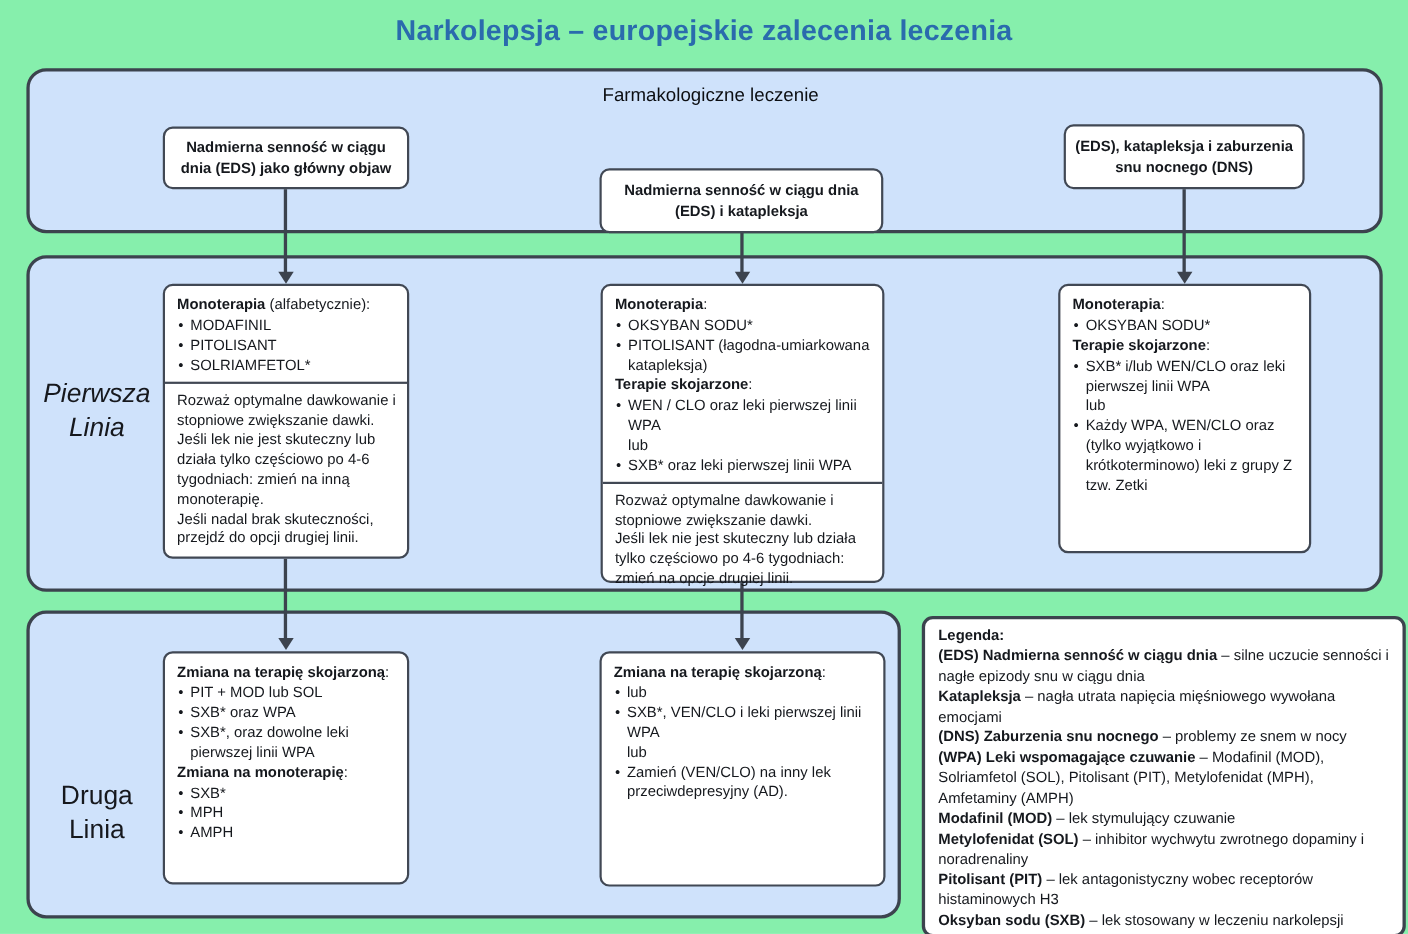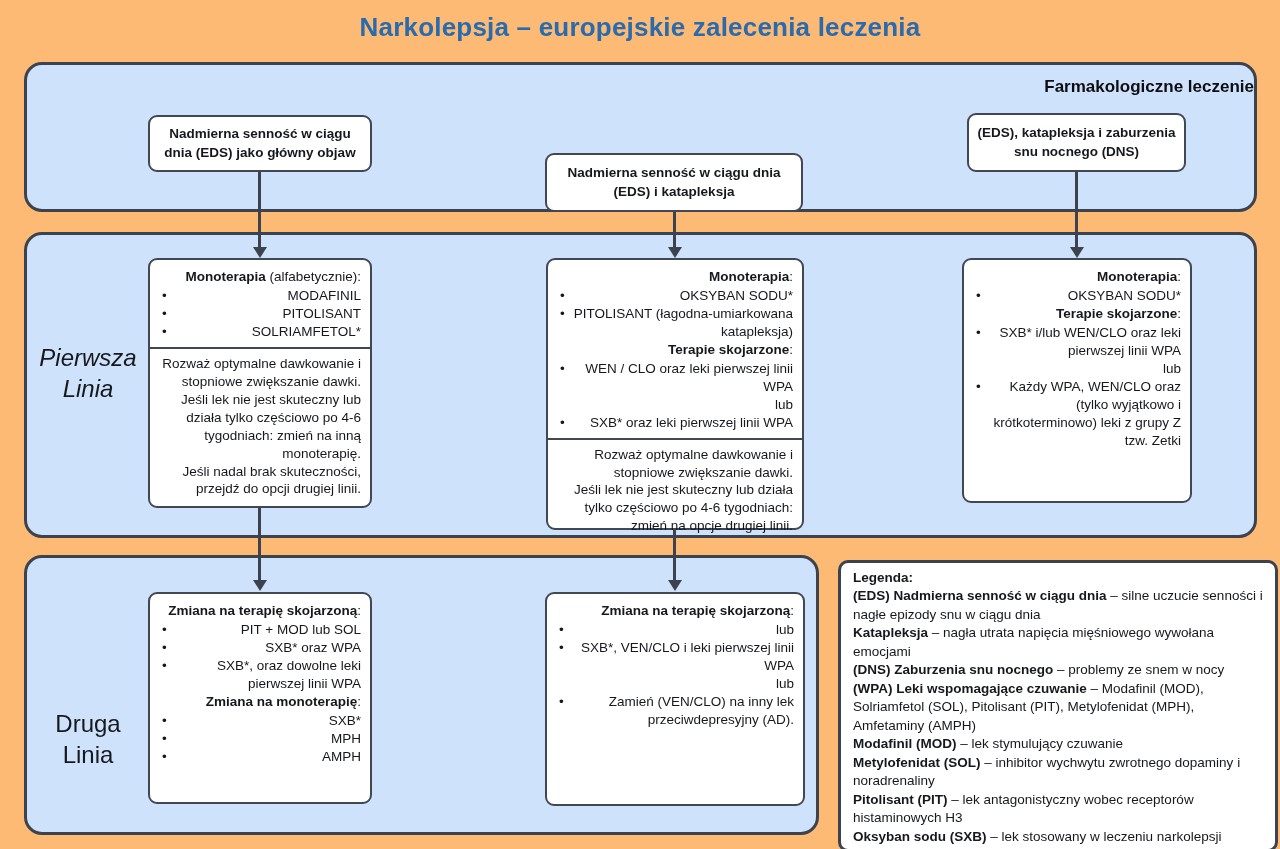--- a/index.html
+++ b/index.html
@@ -1,29 +1,29 @@
 <!DOCTYPE html>
 <html lang="pl"><head>
 <meta charset="utf-8">
 <style>
   html,body { margin:0; padding:0; background:#ffffff; }
   body { font-family:"Liberation Sans", sans-serif; color:#15181d; }
-  .canvas { position:relative; width:1280px; height:849px; background:#fdba74; overflow:hidden; }
+  .canvas { position:relative; width:1280px; height:849px; background:#86efac; overflow:hidden; }
 
   .title { position:absolute; top:12px; left:0; width:100%; text-align:center;
            font-size:26px; font-weight:bold; color:#2a6bad; letter-spacing:.2px; }
 
   .panel { position:absolute; background:#cfe2fb; border:3px solid #3c434e;
            border-radius:18px; box-sizing:border-box; }
-  .panel-heading { text-align:right; font-weight:bold; font-size:17px; margin-top:12px; color:#0c0e12;margin-left:11px; }
+  .panel-heading { text-align:center; font-weight:normal; font-size:17px; margin-top:12px; color:#0c0e12;margin-left:11px; }
 
   .side-label { position:absolute; font-size:24px; color:#16181d; text-align:center; line-height:1.28; }
 
   .wbox { position:absolute; background:#ffffff; border:2.5px solid #414854;
-          border-radius:9px; box-sizing:border-box;text-align:right; }
+          border-radius:9px; box-sizing:border-box; }
   .topbox { display:flex; align-items:center; justify-content:center; text-align:center;
             font-weight:bold; font-size:13.5px; line-height:1.4; padding:4px 8px; }
   .contentbox { font-size:13.5px; line-height:1.33; }
   .sect { padding:8px 9px 6px 11px; }
   .sect.divided { border-bottom:2px solid #414854; }
   .note { padding:6px 9px 8px 11px;border-radius:29px; }
   .b { font-weight:bold; }
 
   ul.blist { margin:1px 0 0 0; padding:0; list-style:none; }
   ul.blist li { position:relative; padding-left:12px; }

